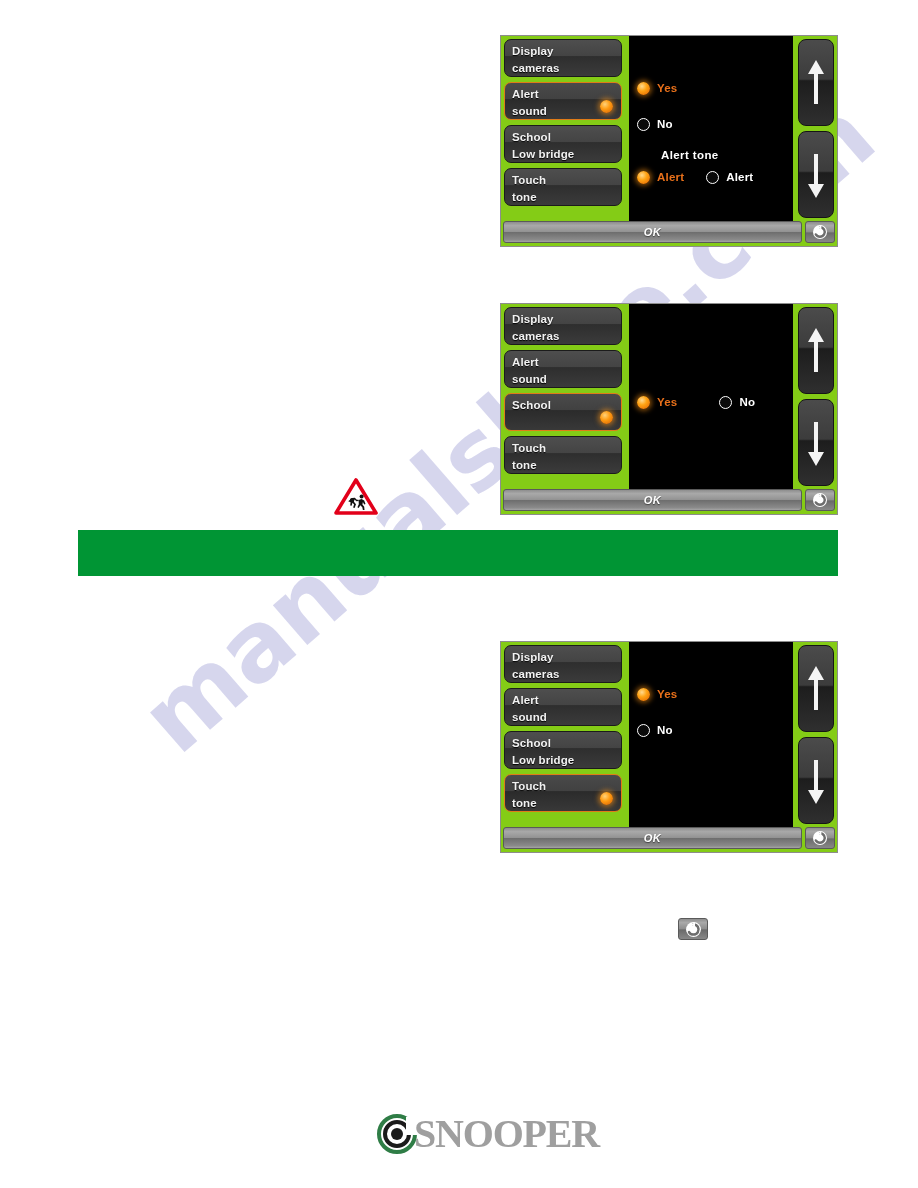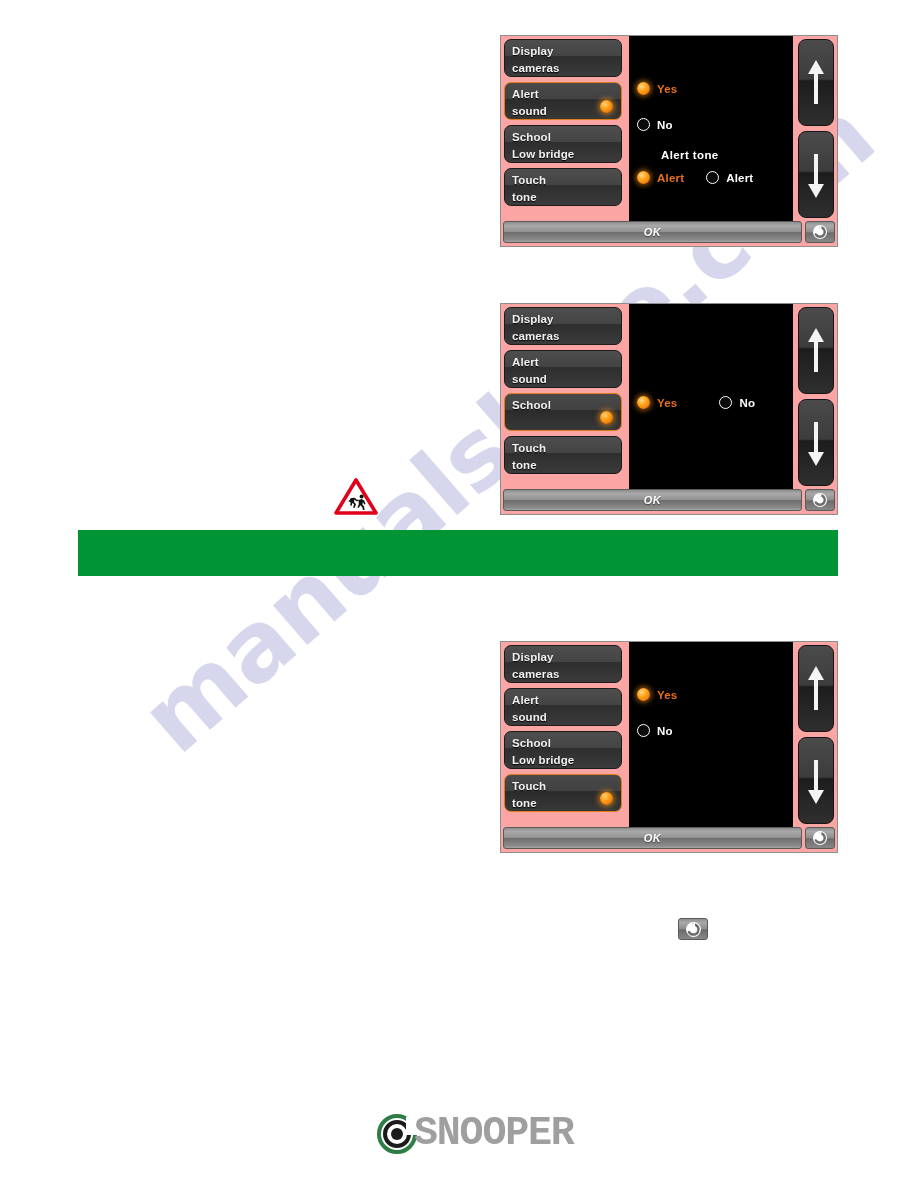--- a/index.html
+++ b/index.html
@@ -37,21 +37,21 @@
     transform-origin: left top;
     letter-spacing: -1px;
     font-family: "DejaVu Sans", sans-serif;
   }
 
   
   .device {
     position: absolute;
     width: 338px;
     height: 212px;
-    background: #fca5a5;
+    background: #84cc16;
     border: 1px solid #8d8d8d;
     box-sizing: border-box;
     z-index: 3;
     overflow: hidden;
   }
   #device-1 { left: 500px; top: 35px; }
   #device-2 { left: 500px; top: 303px; }
   #device-3 { left: 500px; top: 641px; }
 
   
@@ -119,21 +119,21 @@
     height: 185px;
     background: #000;
   }
   .radio-row {
     position: absolute;
     display: flex;
     align-items: center;
   }
   .radio {
     display: flex;
-    align-items: center;
+    align-items: flex-start;
     margin-right: 22px;
   }
   .rmark {
     width: 13px;
     height: 13px;
     border-radius: 50%;
     flex: 0 0 auto;
     margin-right: 7px;
   }
   .rmark.on {
@@ -284,21 +284,21 @@
     top: 1113px;
     display: flex;
     align-items: center;
     z-index: 3;
   }
   .logo-word {
     font-size: 40px;
     font-weight: bold;
     color: #9f9f9f;
     letter-spacing: -1.2px;
-    font-family: Liberation Mono, monospace;
+    font-family: Liberation Serif, serif;
     margin-left: -4px;
     line-height: 40px;
   }
 </style>
 </head>
 <body>
 
 <div class="watermark">
   <span>manualshive.com</span>
 </div>

